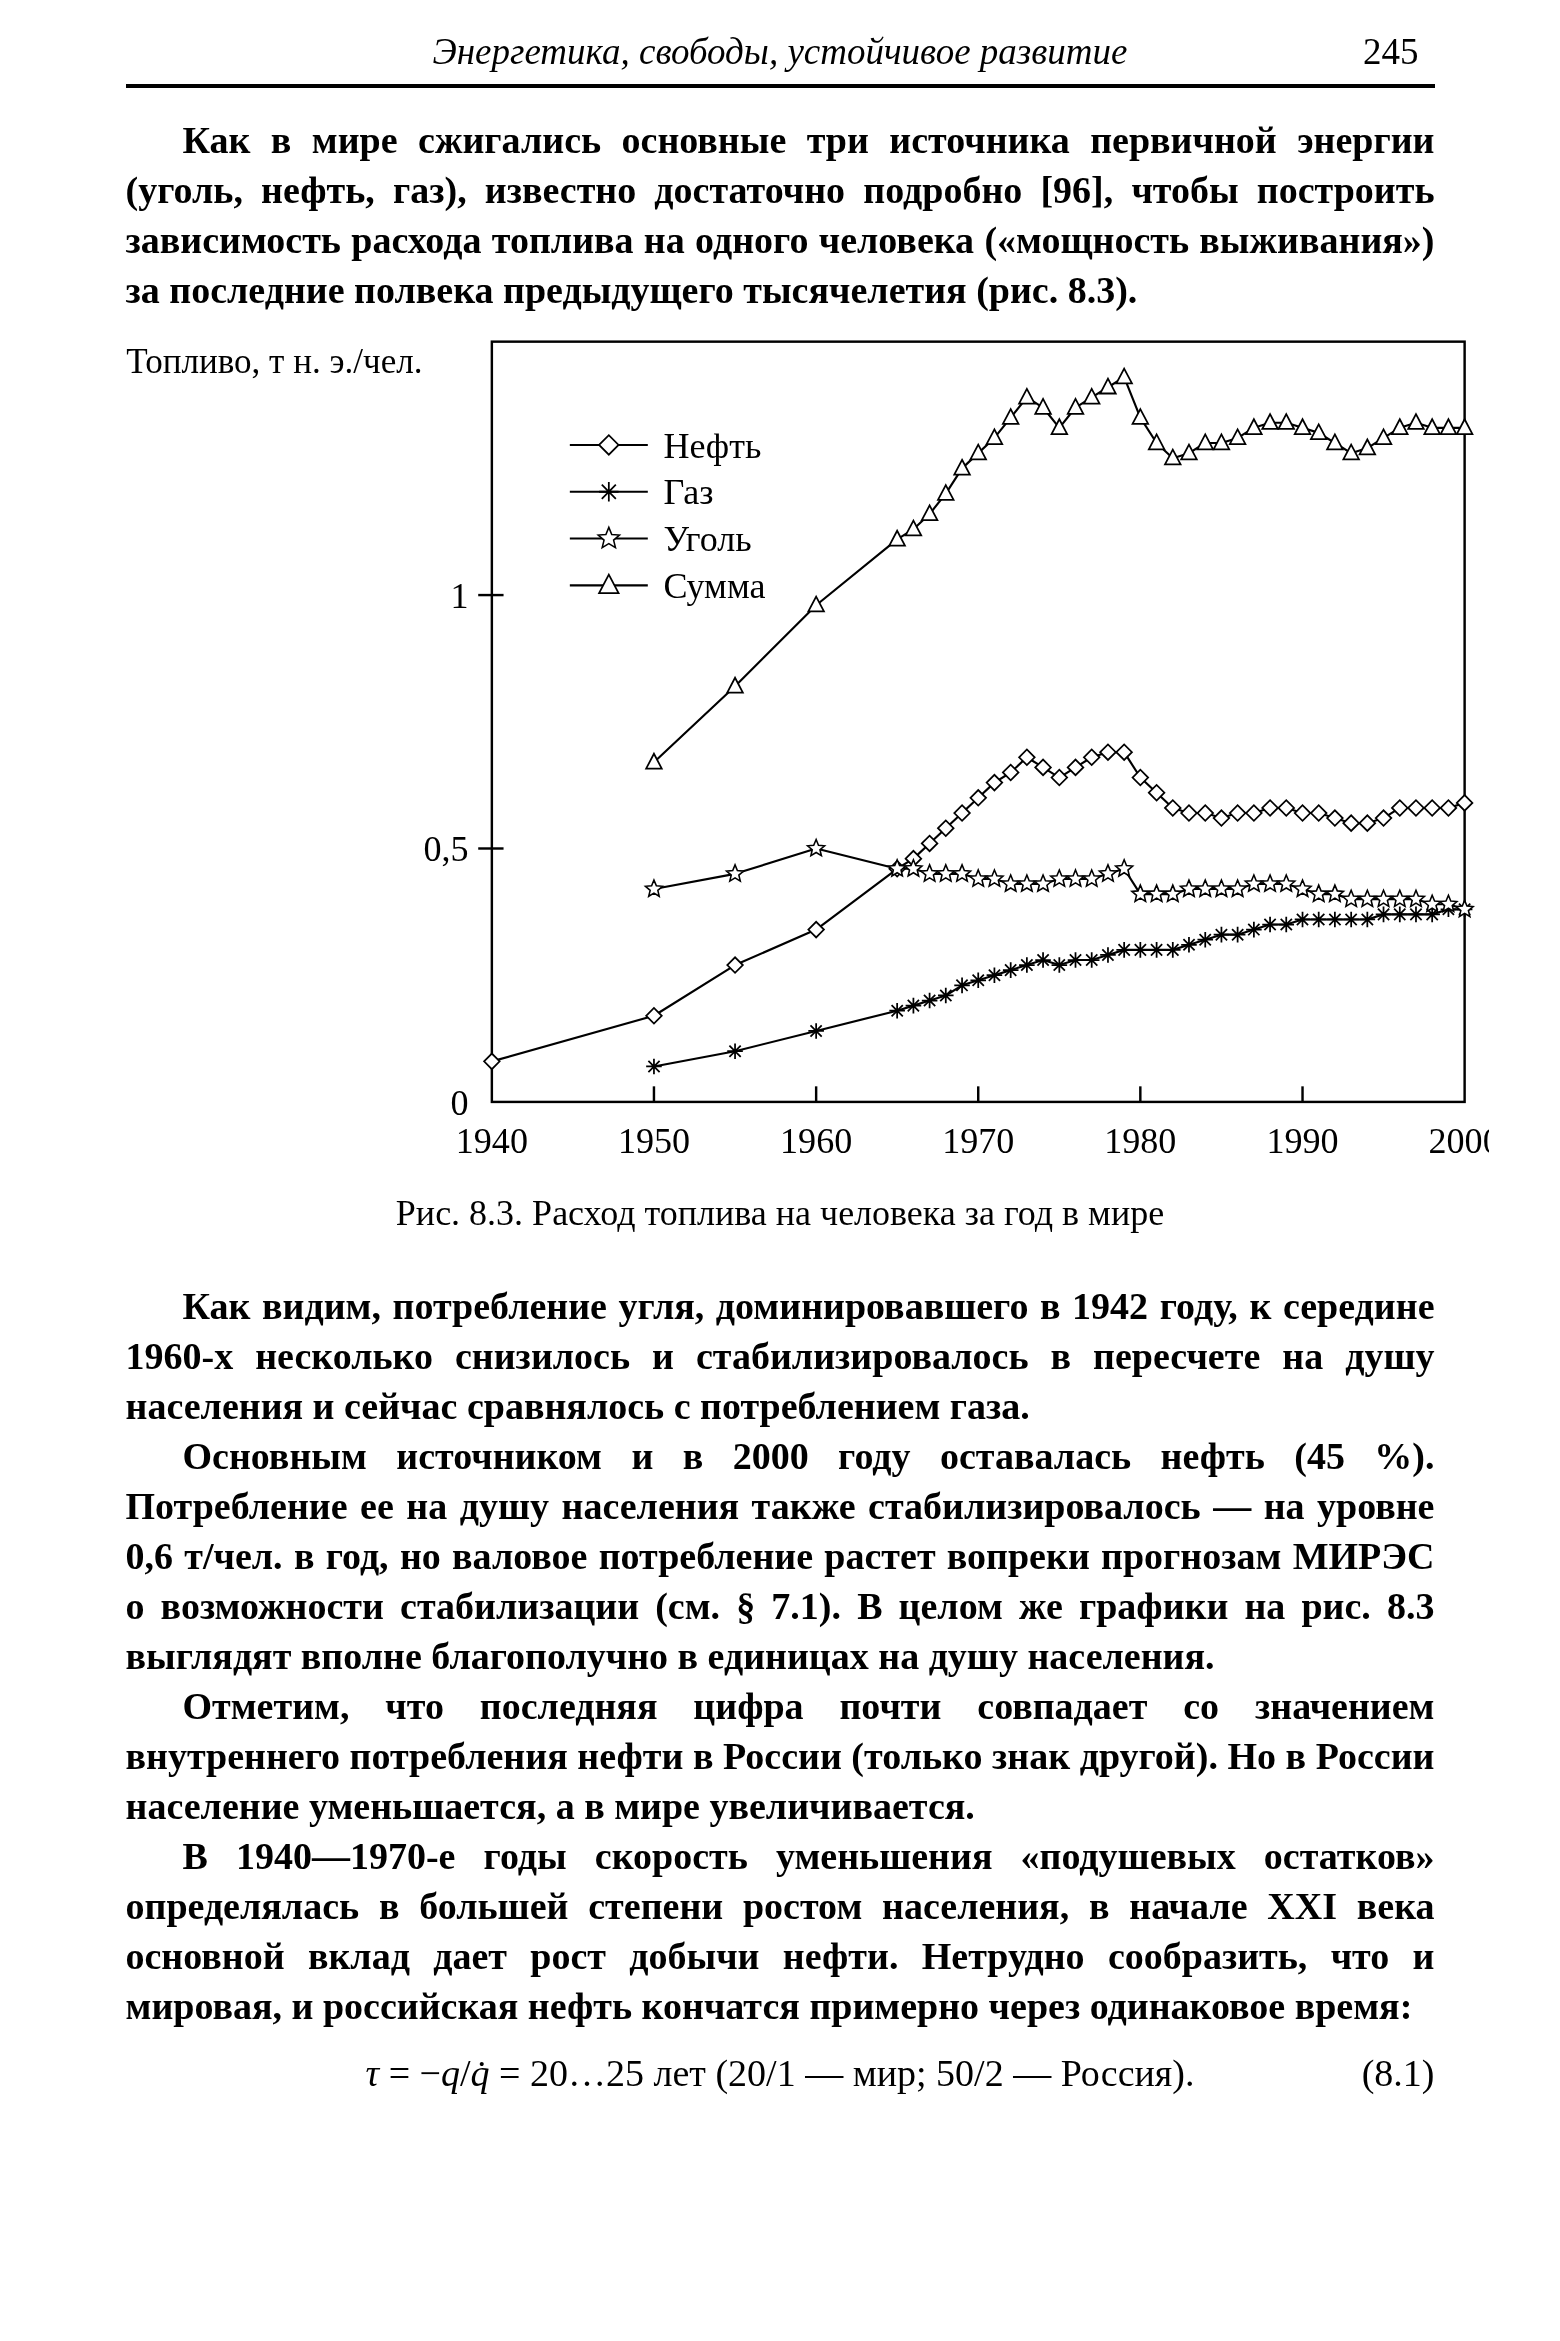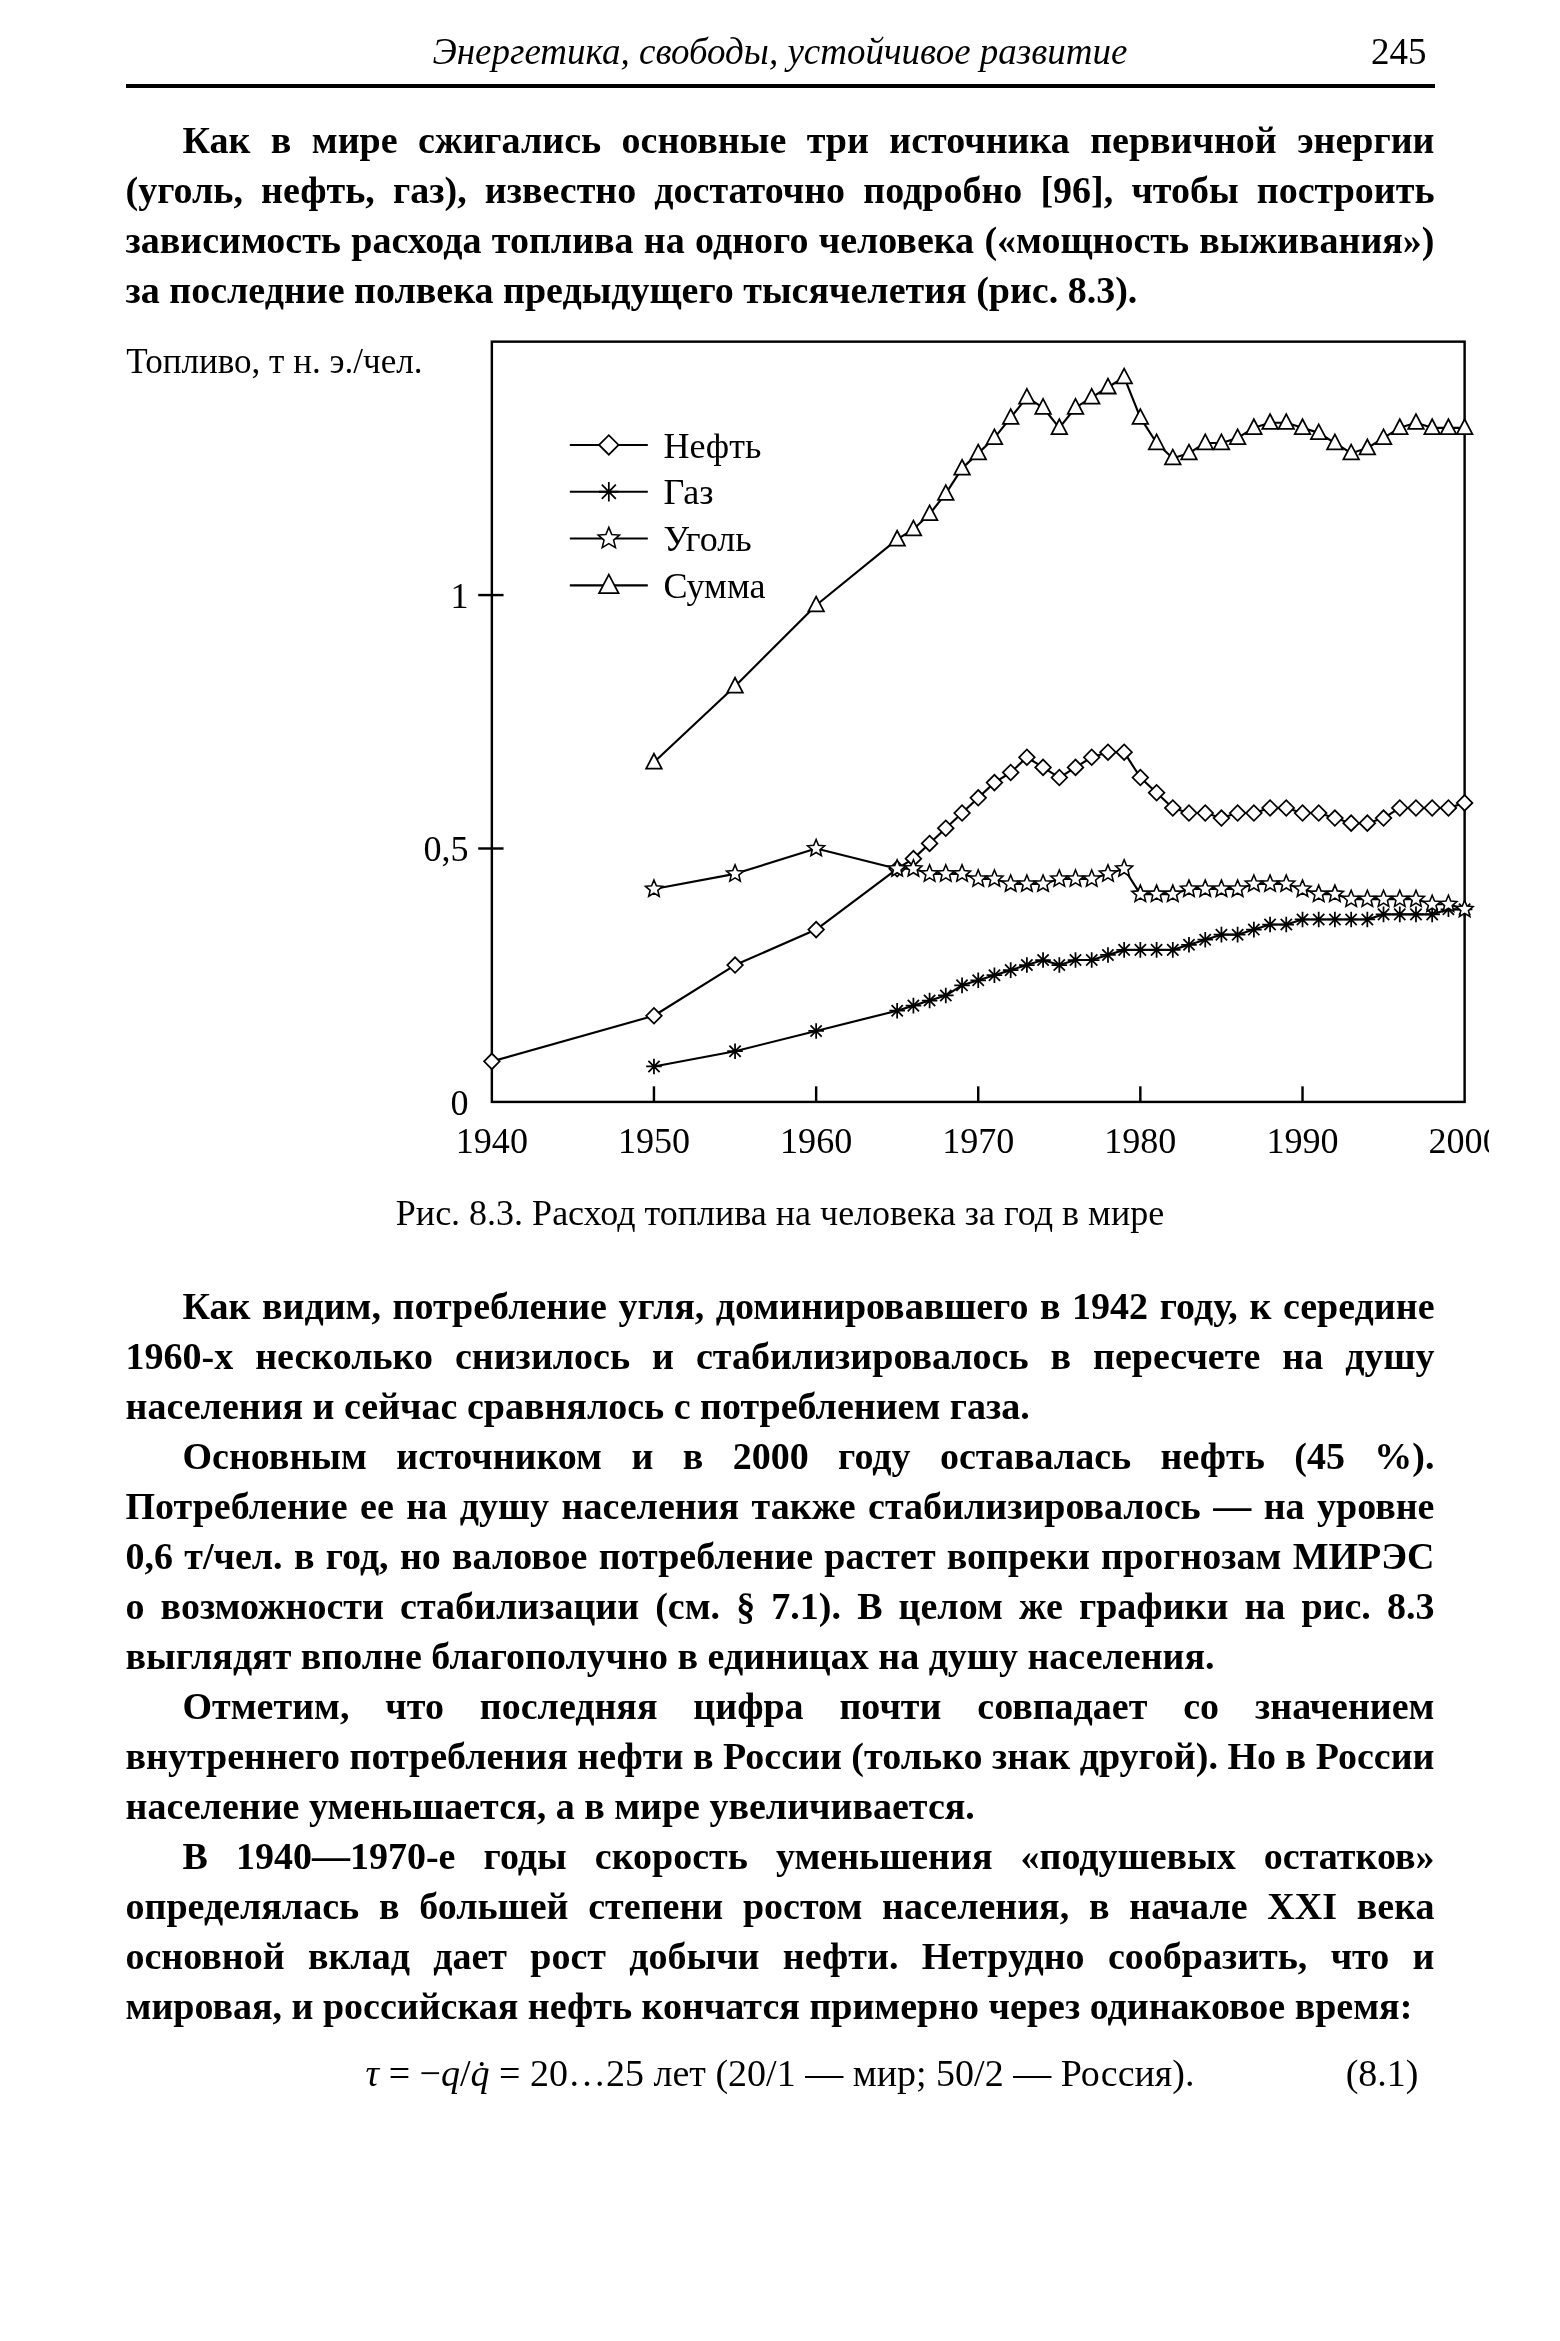--- a/index.html
+++ b/index.html
@@ -4,31 +4,31 @@
 <style>
   html,body{margin:0;padding:0;background:#ffffff;}
   .page{
     width:1417px;height:2342px;box-sizing:border-box;
     padding:29px 54px 0 54px;margin:0 auto;overflow:hidden;
     background:#ffffff;color:#000;
     font-family:"Liberation Serif", serif;
   }
   .header{position:relative;text-align:center;padding-bottom:9.8px;border-bottom:4.9px solid #000;}
   .header-title{display:inline-block;font-style:italic;font-size:37px;line-height:45px;}
-  .page-number{position:absolute;right:8px;top:0;font-size:37px;line-height:45px;margin-left:26px;}
+  .page-number{position:absolute;right:16px;top:0;font-size:37px;line-height:45px;margin-left:26px;}
   .body-p{
     font-size:38px;line-height:50px;text-align:justify;text-indent:57px;margin:0;font-weight:bold;
   }
   .first-p{margin-top:27px;}
   .chart-figure{margin:13.7px 0 43px 0;}
   .chart-figure svg{display:block;}
   svg text{font-family:"Liberation Serif", serif;fill:#000;}
   .caption{text-align:center;font-size:36px;line-height:50px;margin-top:11.7px;}
   .formula-row{position:relative;text-align:center;font-size:38px;line-height:50px;margin-top:17px;}
-  .formula-number{position:absolute;right:16px;top:0;}
+  .formula-number{position:absolute;right:0;top:0;}
   .it{font-style:italic;}
 </style>
 </head>
 <body>
 
 <div class="page">
 
   <div class="header">
     <span class="header-title">Энергетика, свободы, устойчивое развитие</span>
     <span class="page-number">245</span>

